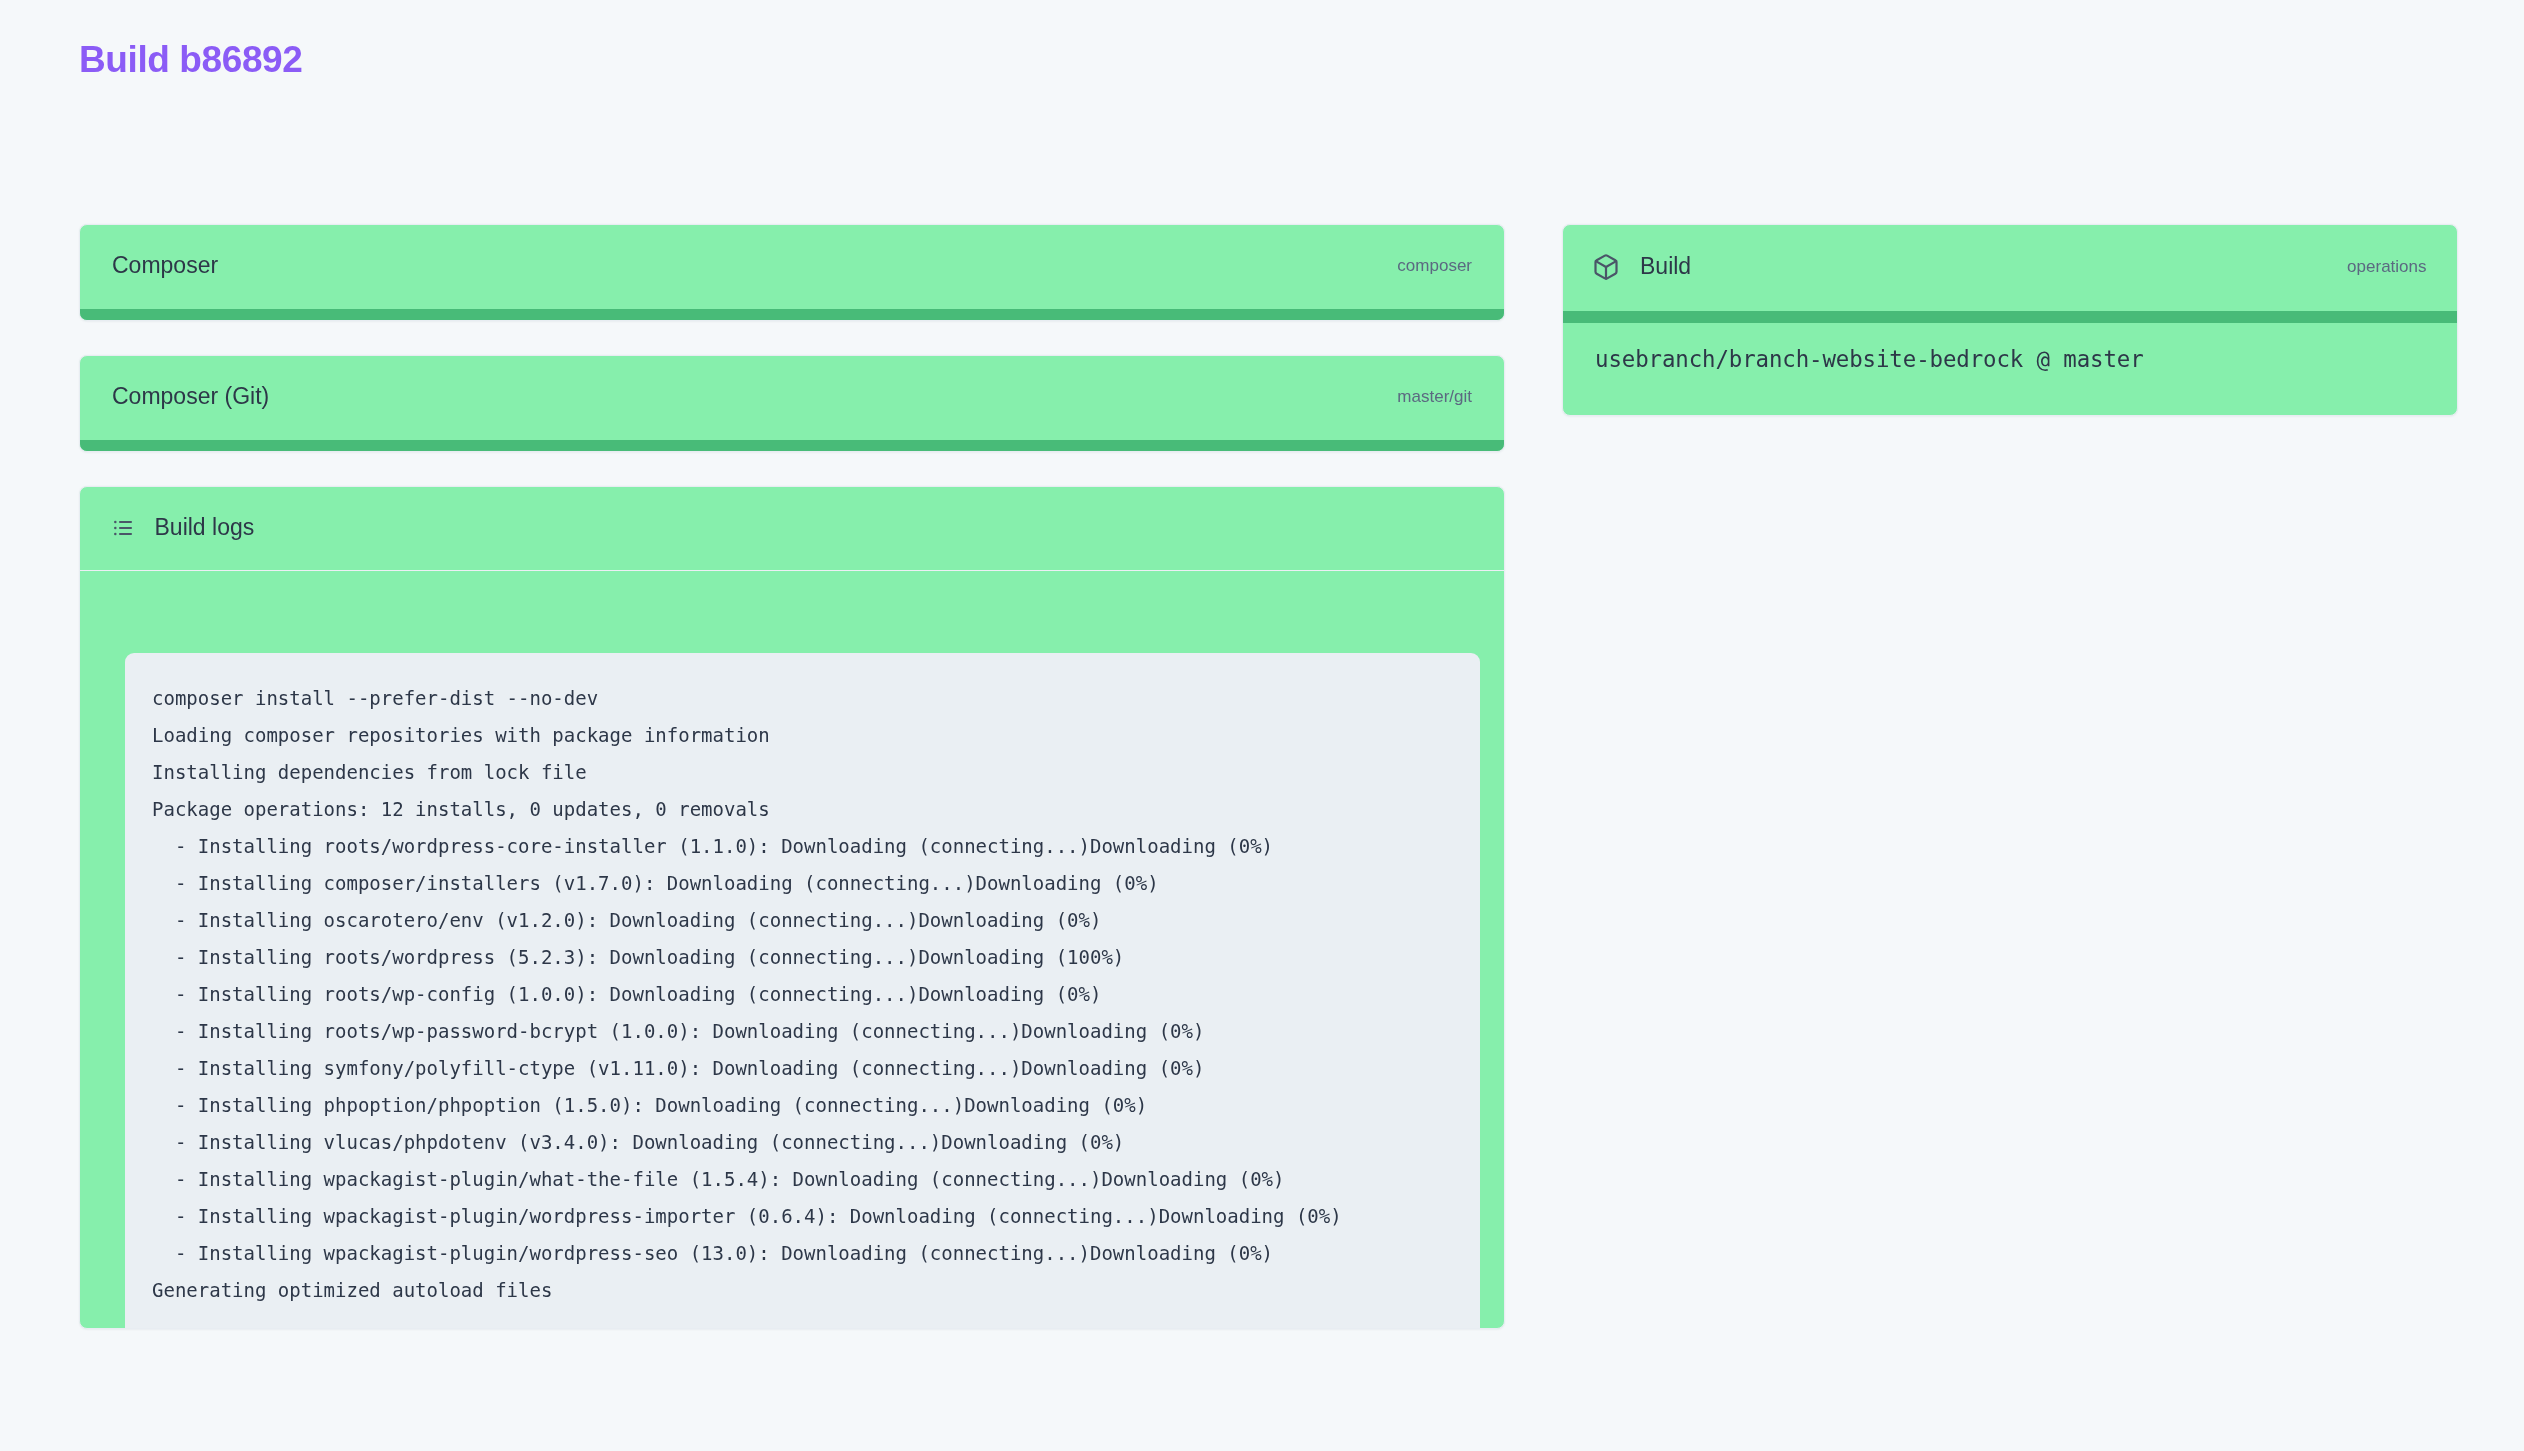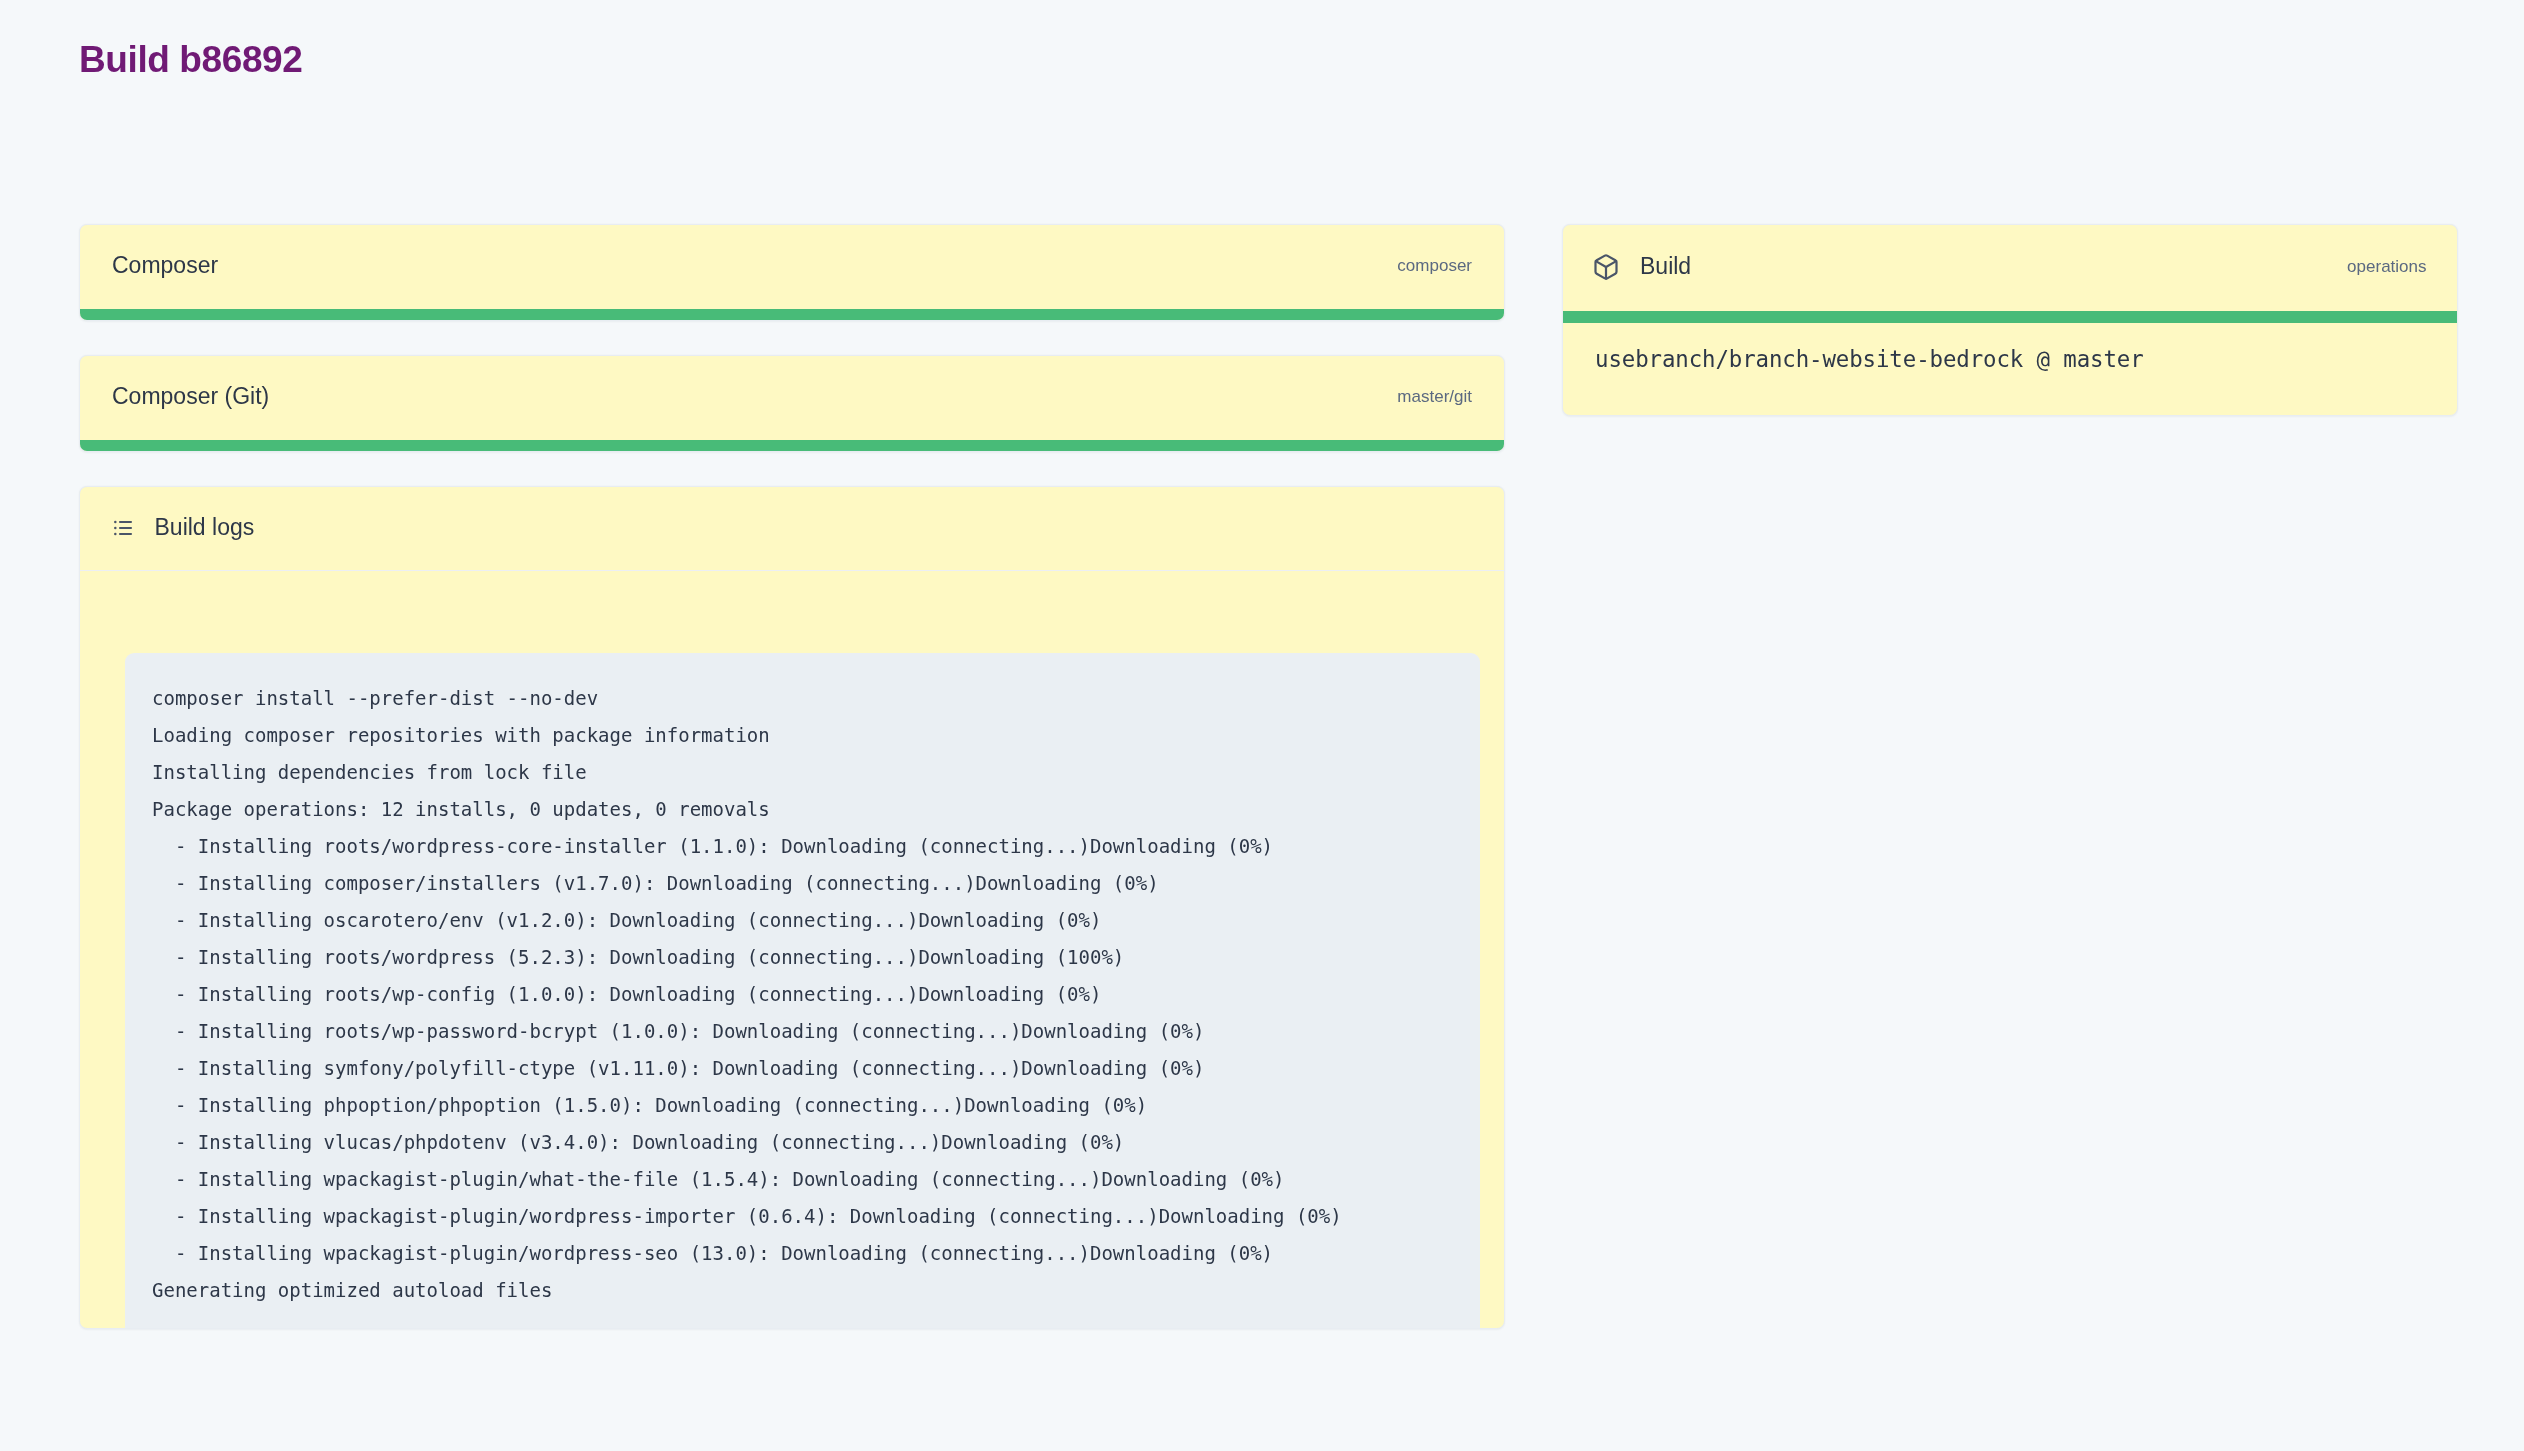--- a/index.html
+++ b/index.html
@@ -25,41 +25,41 @@
   }
 
   
   .page-title {
     position: absolute;
     left: 79px;
     top: 36px;
     font-size: 37px;
     font-weight: 700;
     letter-spacing: -0.4px;
-    color: #701a75;
+    color: #8b5cf6;
     line-height: 1.3;
   }
 
   
   .columns {
     position: absolute;
     left: 79px;
     top: 224px;
     width: 2371px;
     display: flex;
     align-items: flex-start;
     gap: 57px;
   }
 
   .col-left  { width: 1426px; flex: 0 0 1426px; }
   .col-right { width: 896px; flex: 0 0 896px; }
 
   
   .card {
-    background: #fef9c3;
+    background: #86efac;
     border-radius: 8px;
     border: 0.9px solid #e8edf2;
     box-shadow: 0 0.9px 1.8px rgba(16, 34, 61, 0.05);
     overflow: hidden;
     position: relative;
   }
 
   .card + .card { margin-top: 34px; }
 
   .card-head {

